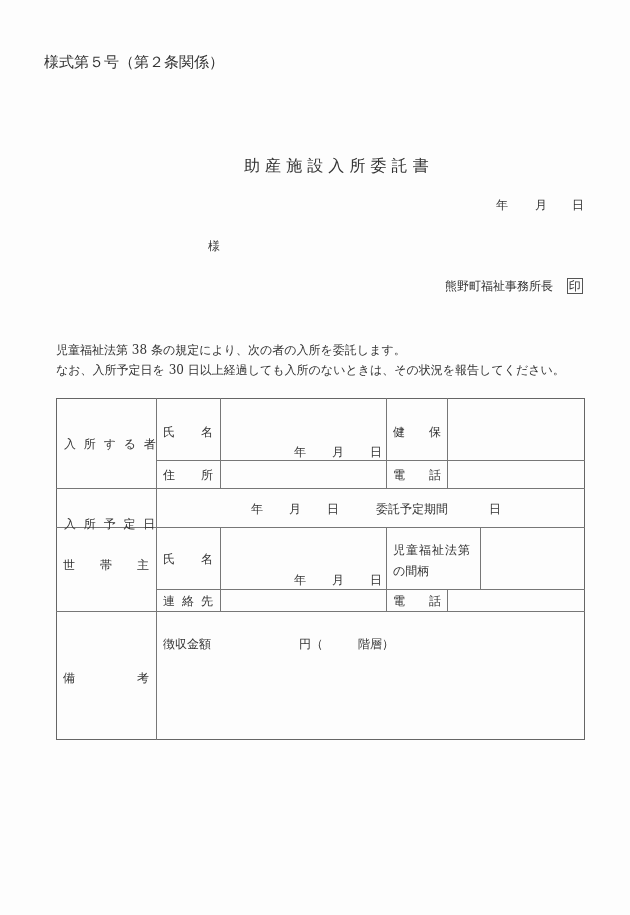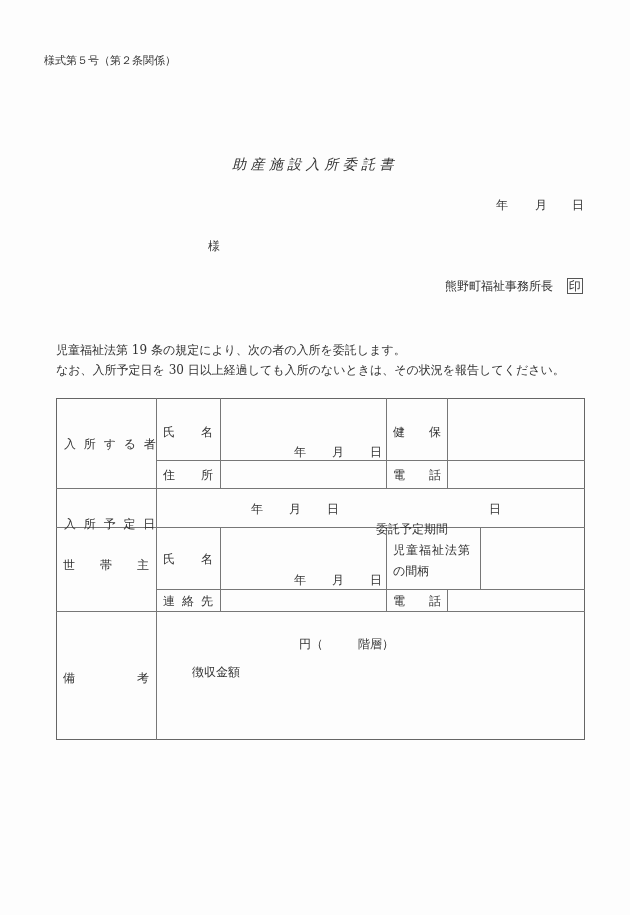--- a/index.html
+++ b/index.html
@@ -9,37 +9,37 @@
   .hl { position:absolute; height:1px; background:#777; }
   .vl { position:absolute; width:1px; background:#777; }
   .outer { position:absolute; left:56px; top:398px; width:529px; height:342px; border:1px solid #666; box-sizing:border-box; }
   .seal { border:1px solid #555; padding:0 1px; font-size:12px; }
   .cell-label { position:absolute; font-size:12px; }
   .jd { display:flex; justify-content:space-between; }
 </style>
 </head>
 <body>
 
-<div class="abs" style="left:44px;top:53px;font-size:11px;">様式第５号（第２条関係）</div>
-<div class="abs" style="left:232px;top:156px;font-size:14px;font-style:italic;">助 産 施 設 入 所 委 託 書</div>
+<div class="abs" style="left:44px;top:53px;font-size:15px;">様式第５号（第２条関係）</div>
+<div class="abs" style="left:244px;top:156px;font-size:16px;">助 産 施 設 入 所 委 託 書</div>
 
 <div>
   <span class="abs" style="left:496px;top:197px;">年</span>
   <span class="abs" style="left:535px;top:197px;">月</span>
   <span class="abs" style="left:572px;top:197px;">日</span>
 </div>
 
 <div class="abs" style="left:208px;top:238px;">様</div>
 
 <div class="abs" style="left:445px;top:278px;">
   <span>熊野町福祉事務所長</span>
   <span class="seal" style="margin-left:10px;">印</span>
 </div>
 
-<div class="abs" style="left:56px;top:342px;">児童福祉法第 19 条の規定により、次の者の入所を委託します。</div>
+<div class="abs" style="left:56px;top:342px;">児童福祉法第 38 条の規定により、次の者の入所を委託します。</div>
 <div class="abs" style="left:56px;top:362px;">なお、入所予定日を 30 日以上経過しても入所のないときは、その状況を報告してください。</div>
 
 <div>
   <div class="outer"></div>
 
   <div class="hl" style="left:156px;top:460px;width:429px;"></div>
   <div class="hl" style="left:56px;top:488px;width:529px;"></div>
   <div class="hl" style="left:56px;top:527px;width:529px;"></div>
   <div class="hl" style="left:156px;top:589px;width:429px;"></div>
   <div class="hl" style="left:56px;top:611px;width:529px;"></div>
@@ -80,21 +80,21 @@
     <span>話</span>
   </div>
   <div style="position:absolute;left:448px;top:461px;width:136px;height:27px;"></div>
 
   <div class="cell-label" style="left:64px;top:516px;letter-spacing:2px;">入 所 予 定 日</div>
   <div>
     <span class="abs" style="left:251px;top:501px;">年</span>
     <span class="abs" style="left:289px;top:501px;">月</span>
     <span class="abs" style="left:327px;top:501px;">日</span>
   </div>
-  <span class="abs" style="left:376px;top:501px;margin-top:20px;">委託予定期間</span>
+  <span class="abs" style="left:376px;top:501px;">委託予定期間</span>
   <span class="abs" style="left:489px;top:501px;">日</span>
 
   <div class="cell-label jd" style="left:63px;top:557px;width:86px;">
     <span>世</span>
     <span>帯</span>
     <span>主</span>
   </div>
   <div class="cell-label jd" style="left:163px;top:551px;width:50px;">
     <span>氏</span>
     <span>名</span>
@@ -118,17 +118,17 @@
   <div class="cell-label jd" style="left:393px;top:593px;width:48px;">
     <span>電</span>
     <span>話</span>
   </div>
   <div style="position:absolute;left:448px;top:590px;width:136px;height:21px;"></div>
 
   <div class="cell-label jd" style="left:63px;top:670px;width:86px;">
     <span>備</span>
     <span>考</span>
   </div>
-  <span class="abs" style="left:163px;top:664px;margin-left:29px;">徴収金額</span>
+  <span class="abs" style="left:163px;top:636px;">徴収金額</span>
   <span class="abs" style="left:299px;top:636px;">円（</span>
   <span class="abs" style="left:358px;top:636px;">階層）</span>
   <div style="position:absolute;left:157px;top:612px;width:427px;height:127px;"></div>
 </div>
 
 </body></html>

